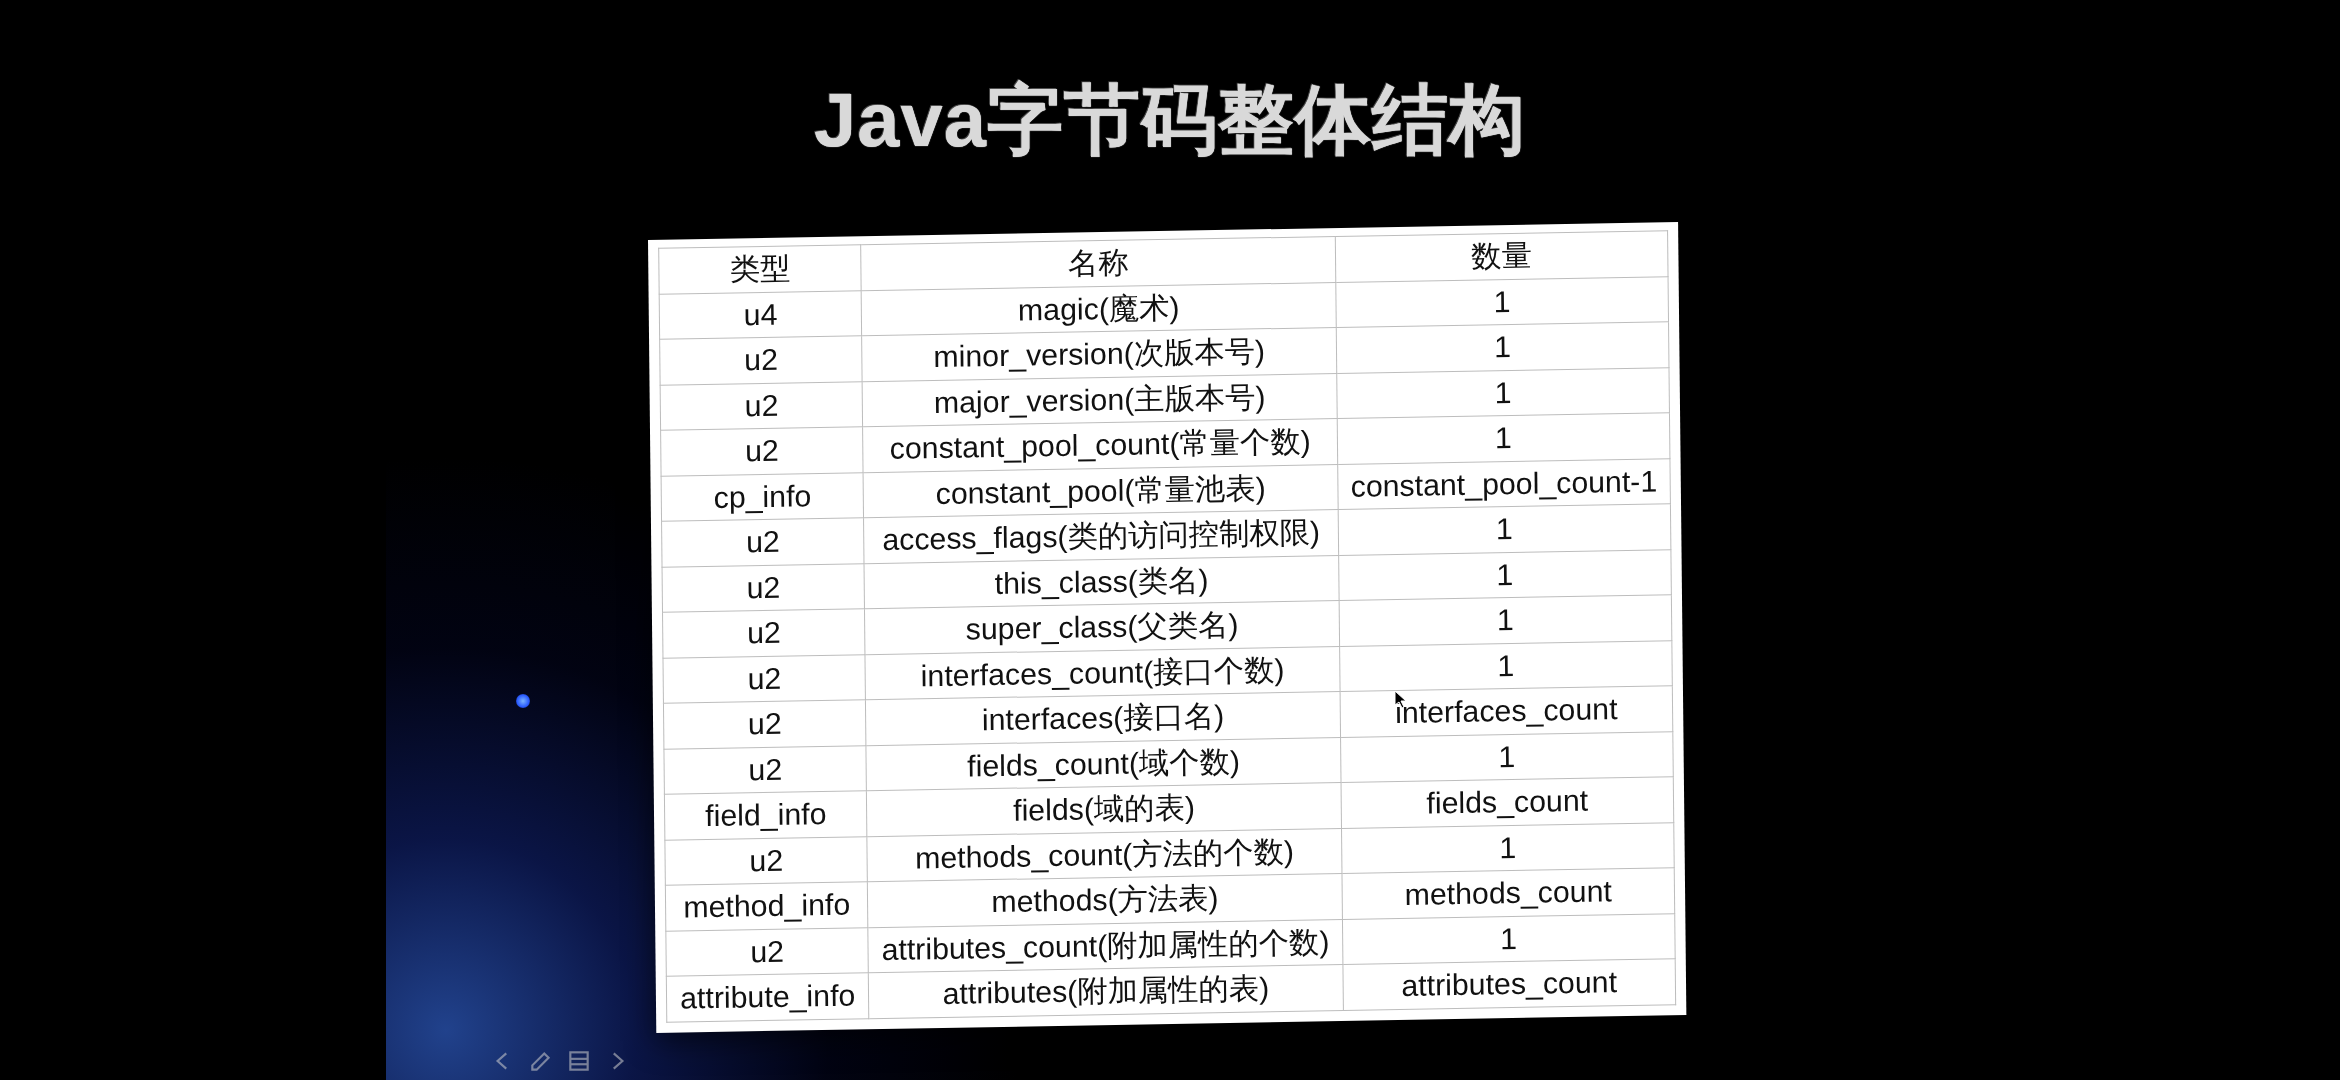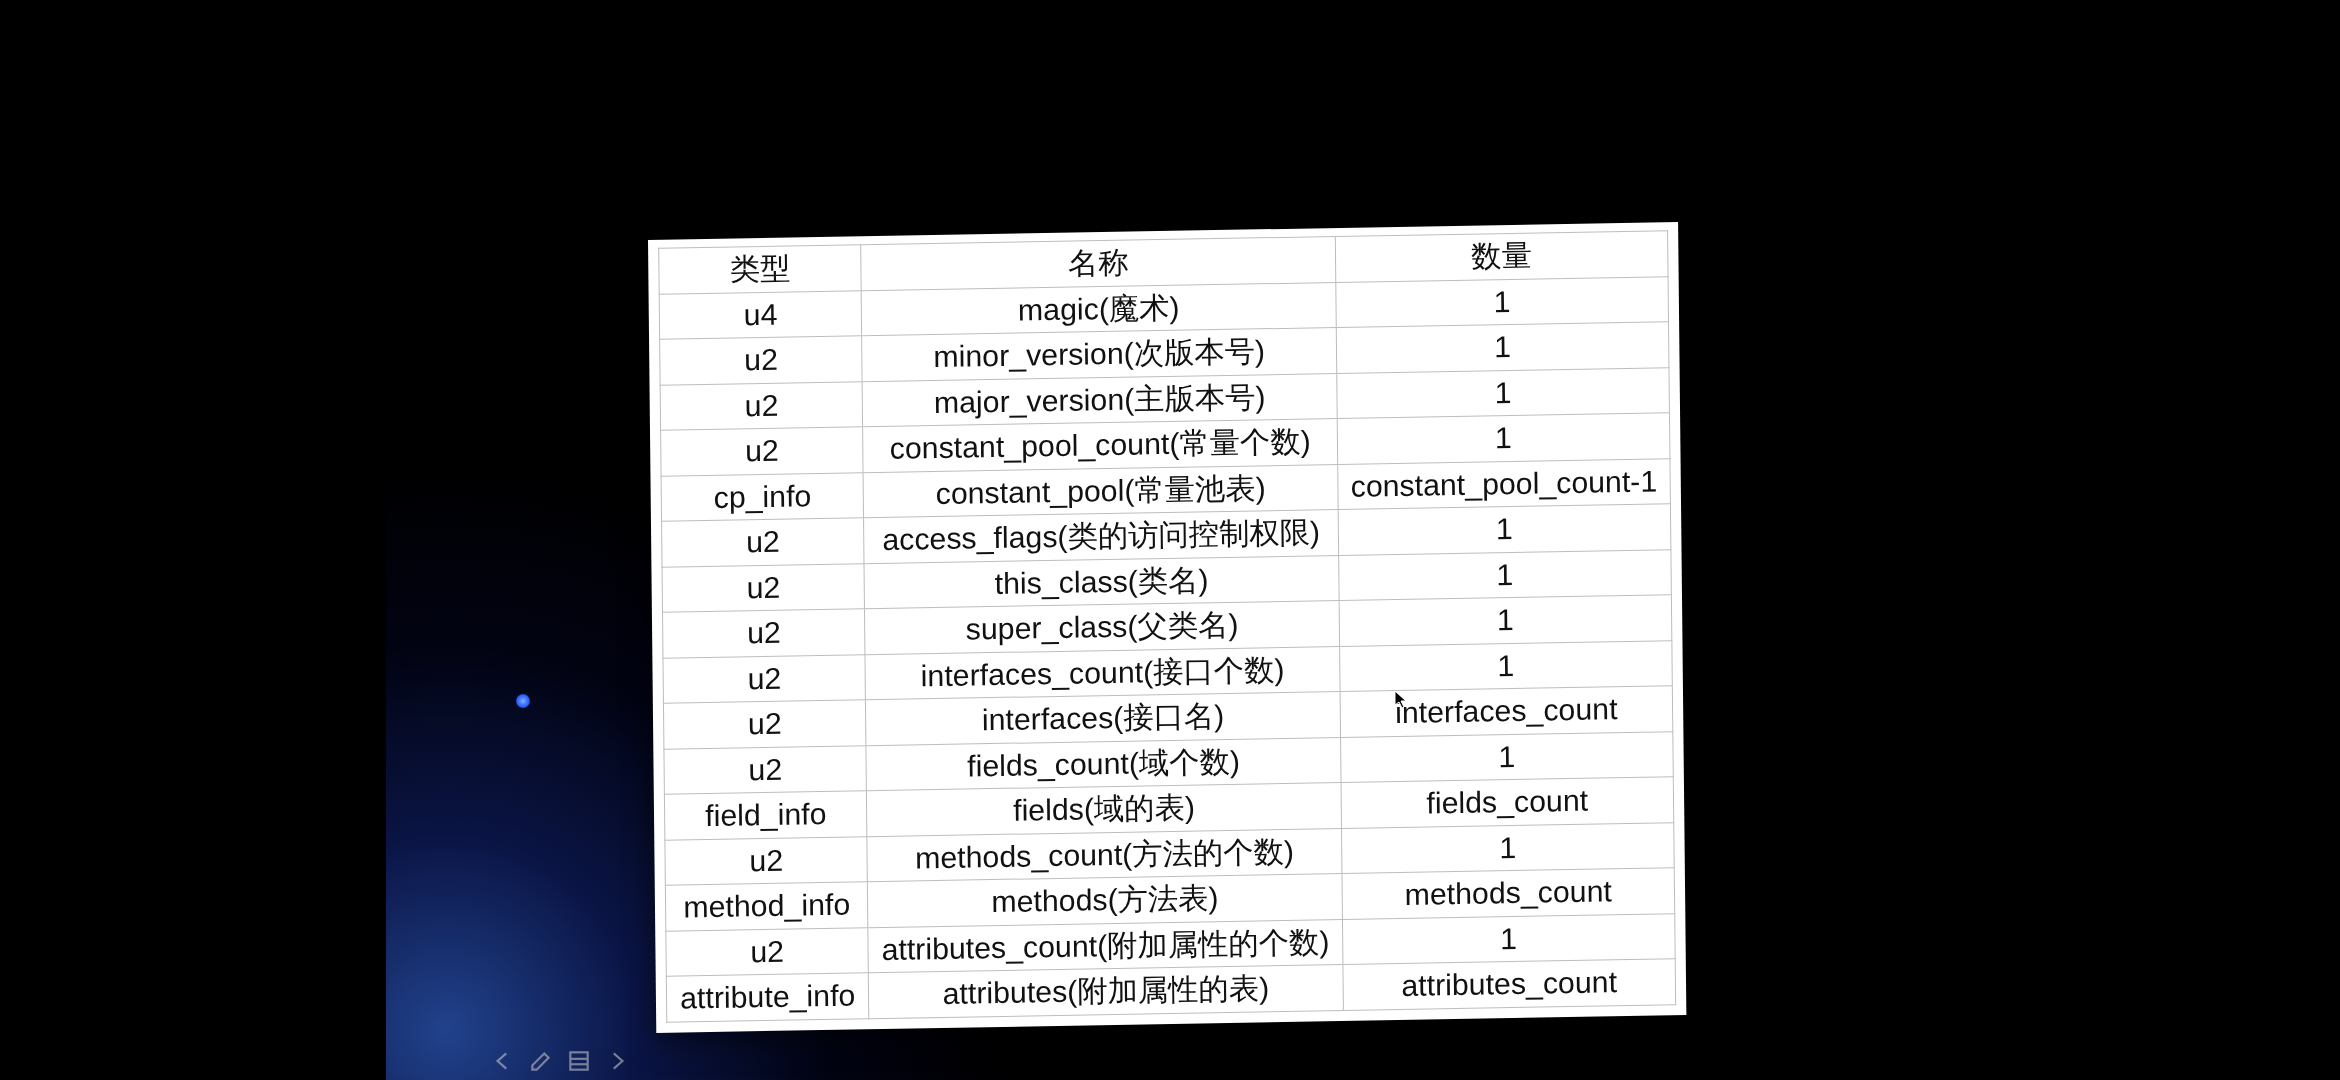--- a/index.html
+++ b/index.html
@@ -128,20 +128,21 @@
   .cursor svg { width: 14px; height: 20px; }
 </style>
 </head>
 <body>
 
 <div class="stage">
 
   <div class="flare"></div>
   <div class="flare-dot"></div>
 
+  <div class="title">Java字节码整体结构</div>
 
   <div class="table-holder">
     <table class="bytecode">
       <colgroup>
         <col class="c-type">
         <col class="c-name">
         <col class="c-count">
       </colgroup>
       <thead>
         <tr>

